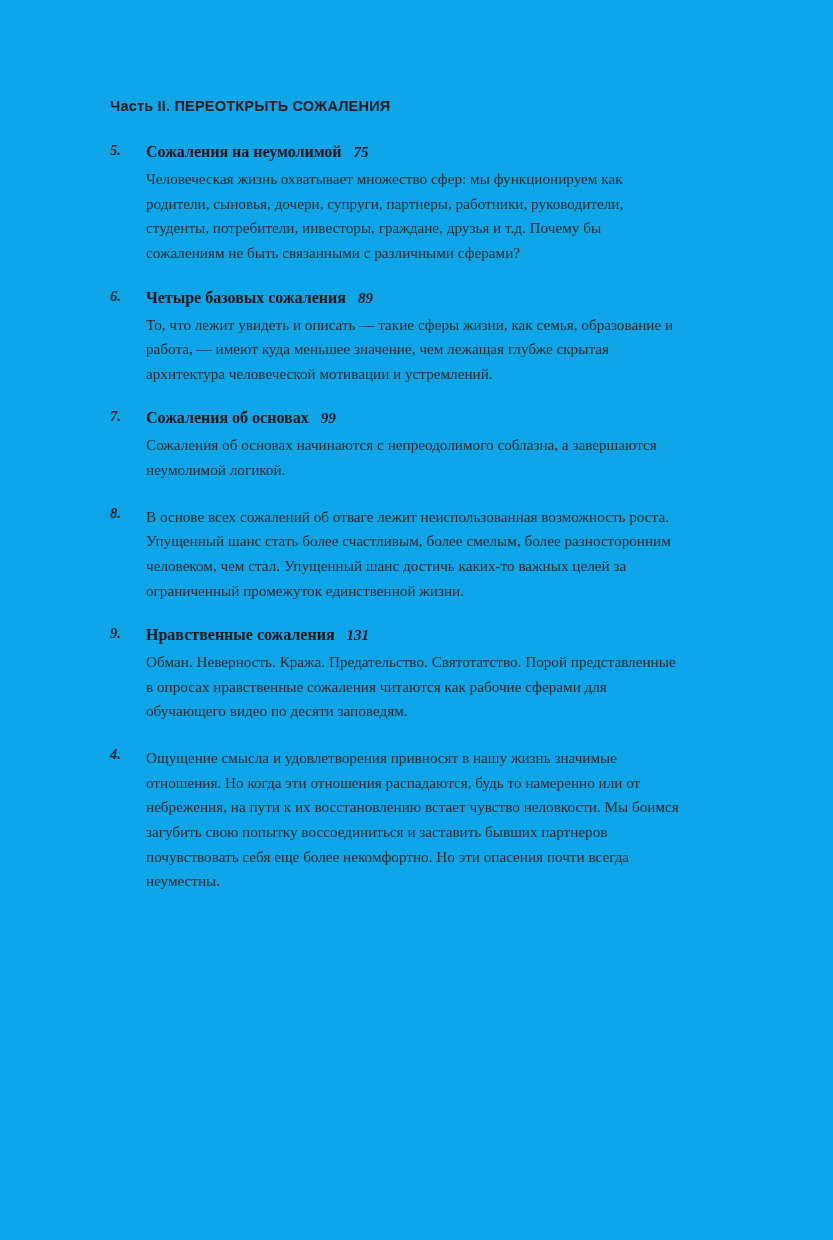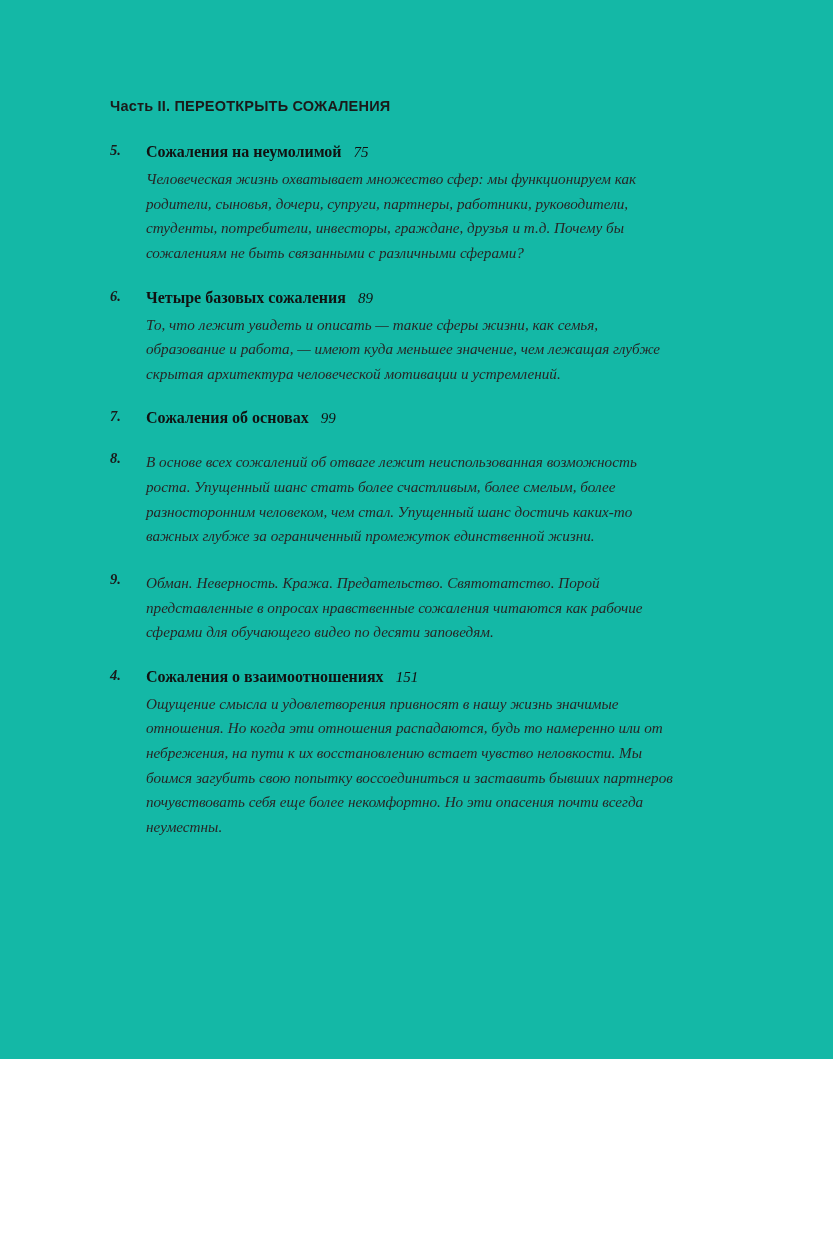--- a/index.html
+++ b/index.html
@@ -13,22 +13,22 @@
     font-family: "Liberation Serif", serif;
     color: #1a1a1a;
     position: relative;
     overflow: hidden;
   }
   .page {
     position: absolute;
     left: 0;
     top: 0;
     width: 833px;
-    height: 1059px;
-    background: #14b8a6;
+    height: 1240px;
+    background: #0ea5e9;
   }
   .content {
     position: absolute;
     left: 110px;
     top: 98px;
     width: 570px;
   }
   .part-title {
     font-family: "Liberation Sans", sans-serif;
     font-size: 14.5px;
@@ -72,28 +72,27 @@
     font-size: 16px;
     color: #111111;
     line-height: 1.25;
     margin-bottom: 5px;
   }
   .entry-title {
     font-weight: bold;
   }
   .entry-page {
     font-style: italic;
-    font-weight: normal;
+    font-weight: bold;
     font-size: 15px;
     margin-left: 12px;
     color: #111111;
   }
   .entry-desc {
     font-family: "Liberation Serif", serif;
-    font-style: italic;
     font-size: 15.2px;
     line-height: 1.62;
     color: #262626;
     max-width: 540px;
   }
 </style>
 </head>
 <body>
 
 <div class="page">
@@ -120,35 +119,36 @@
           <span class="entry-title">Четыре базовых сожаления</span><span class="entry-page">89</span>
         </div>
         <div class="entry-desc">То, что лежит увидеть и описать — такие сферы жизни, как семья, образование и работа, — имеют куда меньшее значение, чем лежащая глубже скрытая архитектура человеческой мотивации и устремлений.</div>
       </div>
 
       <div class="toc-entry">
         <span class="entry-num">7.</span>
         <div class="entry-head">
           <span class="entry-title">Сожаления об основах</span><span class="entry-page">99</span>
         </div>
+        <div class="entry-desc">Сожаления об основах начинаются с непреодолимого соблазна, а завершаются неумолимой логикой.</div>
       </div>
 
       <div class="toc-entry">
         <span class="entry-num">8.</span>
-        <div class="entry-desc">В основе всех сожалений об отваге лежит неиспользованная возможность роста. Упущенный шанс стать более счастливым, более смелым, более разносторонним человеком, чем стал. Упущенный шанс достичь каких-то важных глубже за ограниченный промежуток единственной жизни.</div>
+        <div class="entry-desc">В основе всех сожалений об отваге лежит неиспользованная возможность роста. Упущенный шанс стать более счастливым, более смелым, более разносторонним человеком, чем стал. Упущенный шанс достичь каких-то важных целей за ограниченный промежуток единственной жизни.</div>
       </div>
 
       <div class="toc-entry">
         <span class="entry-num">9.</span>
+        <div class="entry-head">
+          <span class="entry-title">Нравственные сожаления</span><span class="entry-page">131</span>
+        </div>
         <div class="entry-desc">Обман. Неверность. Кража. Предательство. Святотатство. Порой представленные в опросах нравственные сожаления читаются как рабочие сферами для обучающего видео по десяти заповедям.</div>
       </div>
 
       <div class="toc-entry">
         <span class="entry-num">4.</span>
-        <div class="entry-head">
-          <span class="entry-title">Сожаления о взаимоотношениях</span><span class="entry-page">151</span>
-        </div>
         <div class="entry-desc">Ощущение смысла и удовлетворения привносят в нашу жизнь значимые отношения. Но когда эти отношения распадаются, будь то намеренно или от небрежения, на пути к их восстановлению встает чувство неловкости. Мы боимся загубить свою попытку воссоединиться и заставить бывших партнеров почувствовать себя еще более некомфортно. Но эти опасения почти всегда неуместны.</div>
       </div>
 
     </div>
   </div>
 </div>
 
 </body></html>

